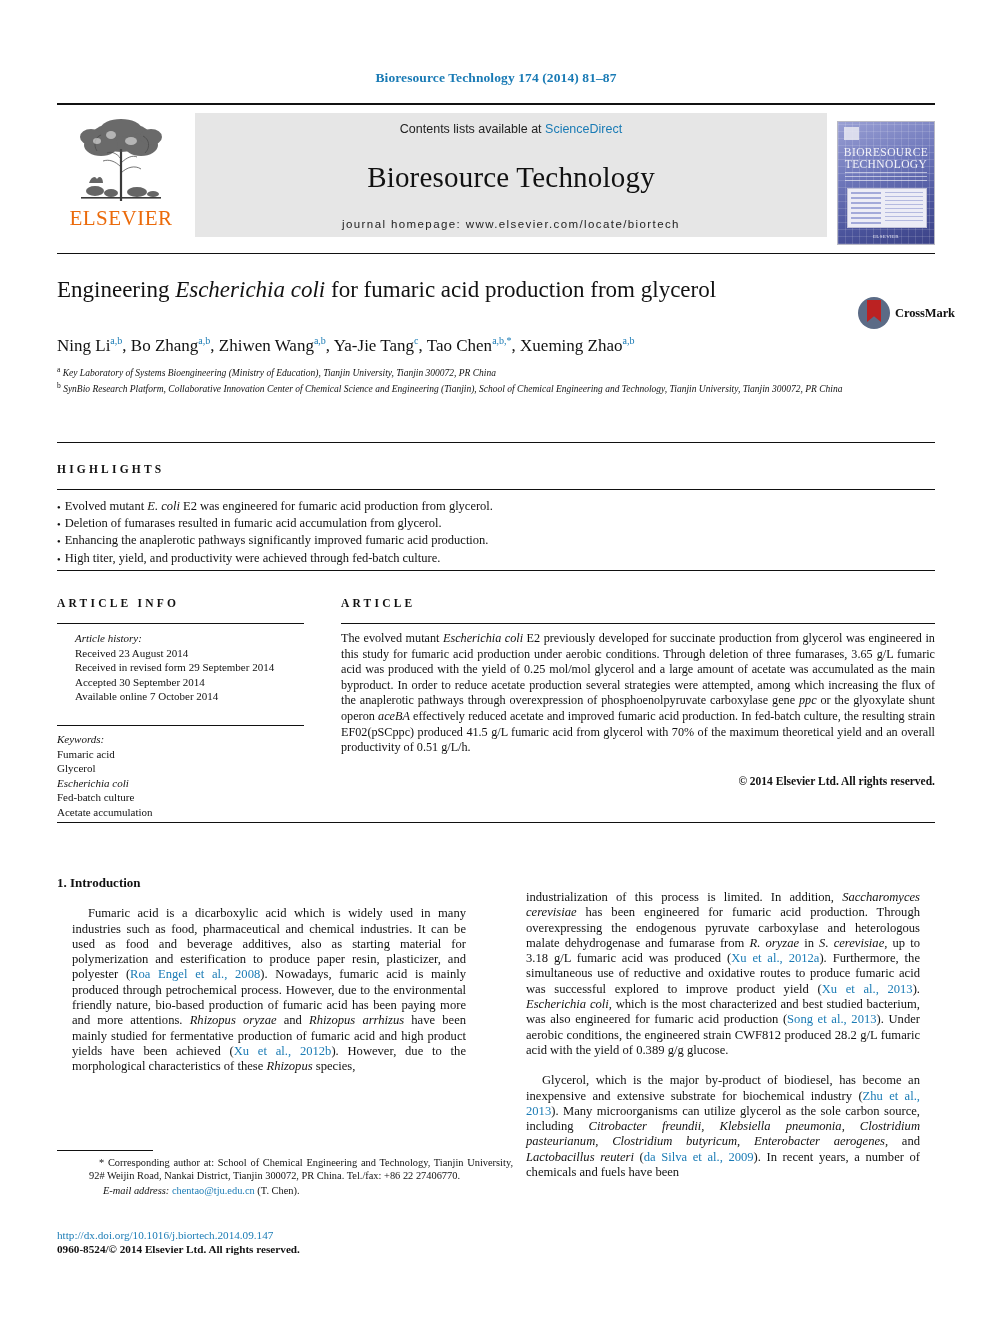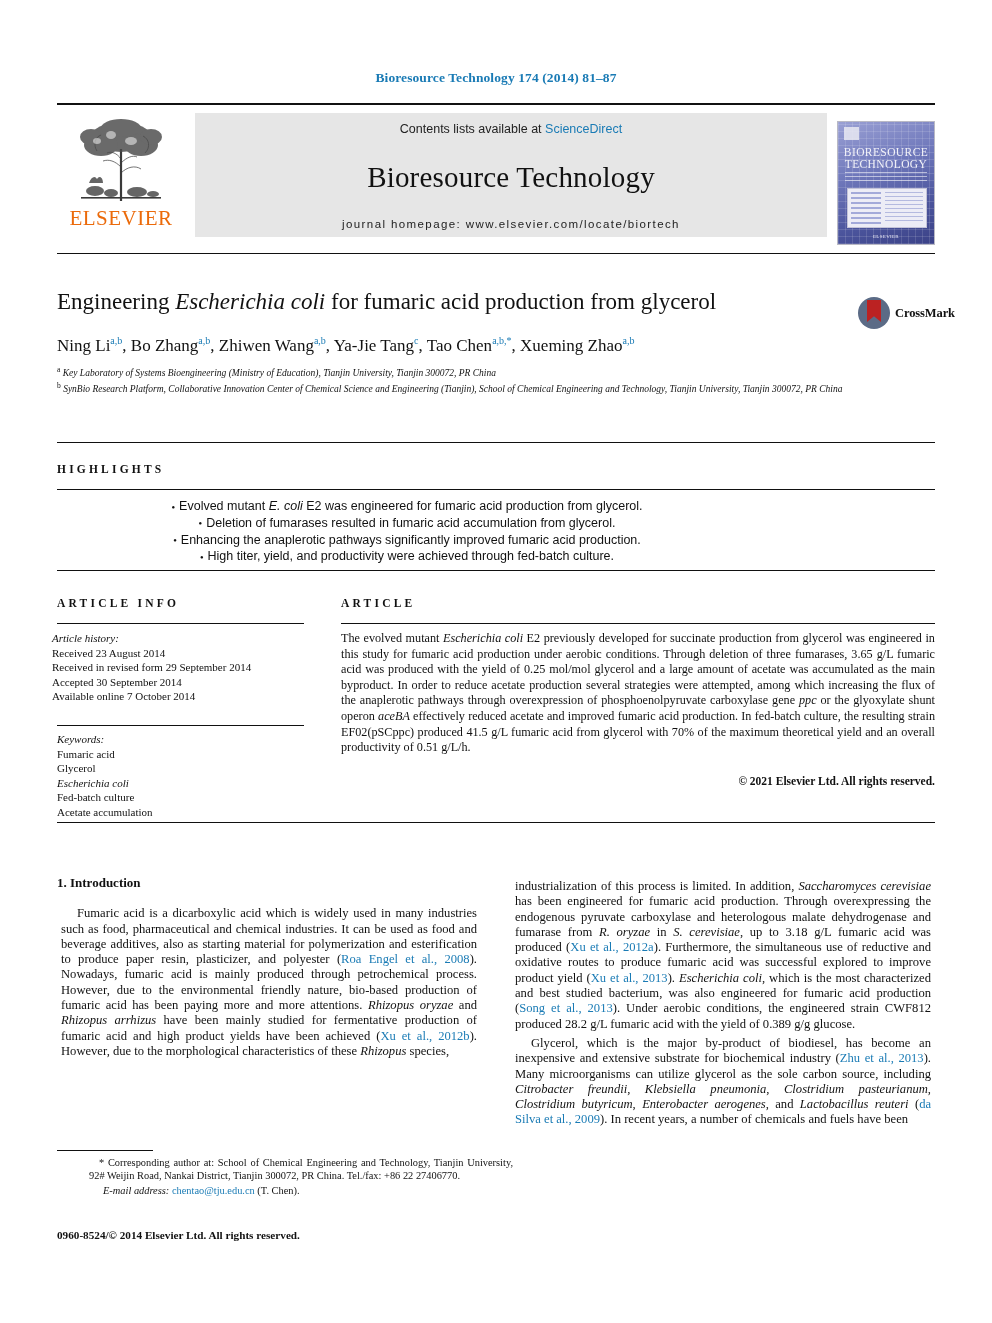--- a/index.html
+++ b/index.html
@@ -163,21 +163,21 @@
     letter-spacing: .3px;
   }
 
   
   .rule-thin-top {
     position: absolute; left: 57px; top: 253px;
     width: 878px; border-top: 1px solid #111;
   }
   .title {
     position: absolute;
-    left: 57px; top: 288px;
+    left: 57px; top: 276px;
     width: 790px;
     font-family: "Liberation Serif", serif;
     font-size: 23px;
     line-height: 28px;
     color: #111;
   }
   .title i { font-style: italic; }
 
   .crossmark {
     position: absolute;
@@ -247,25 +247,24 @@
     letter-spacing: 3.2px;
     color: #111;
   }
   .rule-hl-mid {
     position: absolute; left: 57px; top: 489px;
     width: 878px; border-top: 1.6px solid #111;
   }
   .hl-list {
     position: absolute; left: 57px; top: 498px;
     width: 700px;
-    font-family: Liberation Sans, sans-serif;
+    font-family: Liberation Serif, serif;
     font-size: 12.5px;
     line-height: 16.2px;
     color: #111;
-    text-align: center;
   }
   .hl-item { display: block; white-space: nowrap; }
   .hl-item::before {
     content: "\25CF";
     font-size: 6px;
     vertical-align: middle;
     margin-right: 4px;
   }
   .hl-item i { font-style: italic; }
   .rule-hl-bot {
@@ -293,21 +292,21 @@
   .rule-ai {
     position: absolute; left: 57px; top: 623px;
     width: 247px; border-top: 1.4px solid #111;
   }
   .rule-ab {
     position: absolute; left: 341px; top: 623px;
     width: 594px; border-top: 1.4px solid #111;
   }
 
   .ai-col {
-    position: absolute; left: 52px; top: 631px;
+    position: absolute; left: 75px; top: 631px;
     width: 250px;
     font-family: "Liberation Serif", serif;
     font-size: 11px;
     line-height: 14.6px;
     color: #111;
   }
   .ai-label { font-style: italic; display: block; }
   .ai-line { display: block; }
   .rule-ai2 {
     position: absolute; left: 57px; top: 725px;
@@ -361,21 +360,21 @@
   }
   .col-left { left: 57px; }
   .col-right { left: 511px; }
   .sec-head {
     font-family: "Liberation Serif", serif;
     font-weight: bold;
     font-size: 13px;
     margin: 0 0 16px 0;
     text-align: left;
   }
-  .para { margin: 4px; text-indent: 16px; }
+  .para { margin: 15px; text-indent: 16px; }
   .para + .para { margin-top: 0; }
   .ref { color: #1a7bb5; }
   .ital { font-style: italic; }
 
   
   .fn-rule {
     position: absolute; left: 57px; top: 1150px;
     width: 96px; border-top: 1px solid #111;
   }
   .footnote {
@@ -515,21 +514,21 @@
     <span class="kw-item">Fumaric acid</span>
     <span class="kw-item">Glycerol</span>
     <span class="kw-item ital">Escherichia coli</span>
     <span class="kw-item">Fed-batch culture</span>
     <span class="kw-item">Acetate accumulation</span>
   </div>
 
   <div class="abstract">
     The evolved mutant <i>Escherichia coli</i> E2 previously developed for succinate production from glycerol was engineered in this study for fumaric acid production under aerobic conditions. Through deletion of three fumarases, 3.65&nbsp;g/L fumaric acid was produced with the yield of 0.25&nbsp;mol/mol glycerol and a large amount of acetate was accumulated as the main byproduct. In order to reduce acetate production several strategies were attempted, among which increasing the flux of the anaplerotic pathways through overexpression of phosphoenolpyruvate carboxylase gene <i>ppc</i> or the glyoxylate shunt operon <i>aceBA</i> effectively reduced acetate and improved fumaric acid production. In fed-batch culture, the resulting strain EF02(pSCppc) produced 41.5&nbsp;g/L fumaric acid from glycerol with 70% of the maximum theoretical yield and an overall productivity of 0.51&nbsp;g/L/h.
   </div>
-  <div class="copyright">© 2021 Elsevier Ltd. All rights reserved.</div>
+  <div class="copyright">© 2014 Elsevier Ltd. All rights reserved.</div>
   <div class="rule-abs-bot"></div>
 
   <div class="col col-left">
     <div class="sec-head">1. Introduction</div>
     <p class="para">
       Fumaric acid is a dicarboxylic acid which is widely used in many industries such as food, pharmaceutical and chemical industries. It can be used as food and beverage additives, also as starting material for polymerization and esterification to produce paper resin, plasticizer, and polyester (<span class="ref">Roa Engel et al., 2008</span>). Nowadays, fumaric acid is mainly produced through petrochemical process. However, due to the environmental friendly nature, bio-based production of fumaric acid has been paying more and more attentions. <span class="ital">Rhizopus oryzae</span> and <span class="ital">Rhizopus arrhizus</span> have been mainly studied for fermentative production of fumaric acid and high product yields have been achieved (<span class="ref">Xu et al., 2012b</span>). However, due to the morphological characteristics of these <span class="ital">Rhizopus</span> species,
     </p>
   </div>
 
   <div class="col col-right">
@@ -541,16 +540,17 @@
     </p>
   </div>
 
   <div class="fn-rule"></div>
   <div class="footnote">
     <div style="text-indent:10px">* Corresponding author at: School of Chemical Engineering and Technology, Tianjin University, 92# Weijin Road, Nankai District, Tianjin 300072, PR China. Tel./fax: +86 22 27406770.</div>
     <div class="fn-email"><i>E-mail address:</i> <span class="email-link">chentao@tju.edu.cn</span><span> (T. Chen).</span></div>
   </div>
 
   <div class="doi-block">
+    <span class="doi-link">http://dx.doi.org/10.1016/j.biortech.2014.09.147</span>
     <span class="issn-line">0960-8524/© 2014 Elsevier Ltd. All rights reserved.</span>
   </div>
 
 </div>
 
 </body></html>

